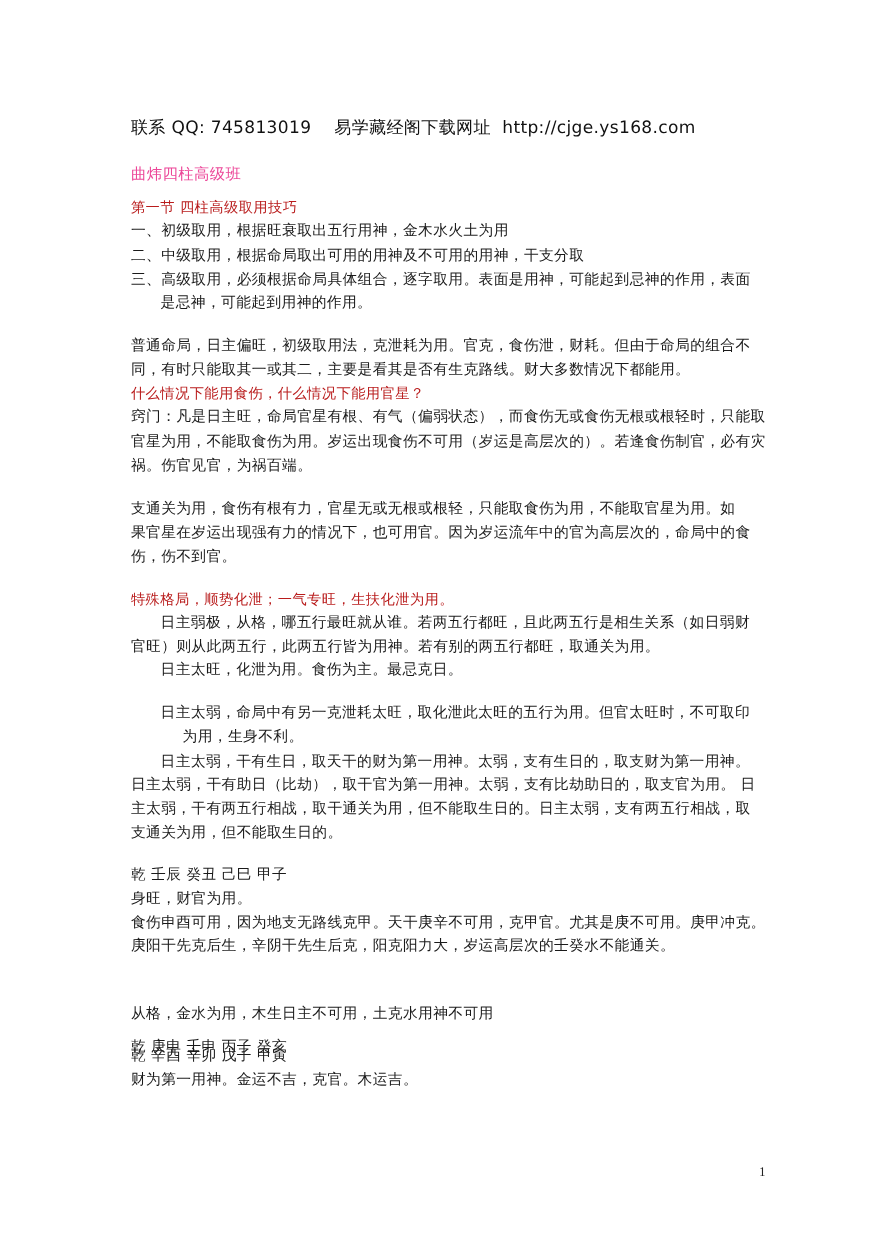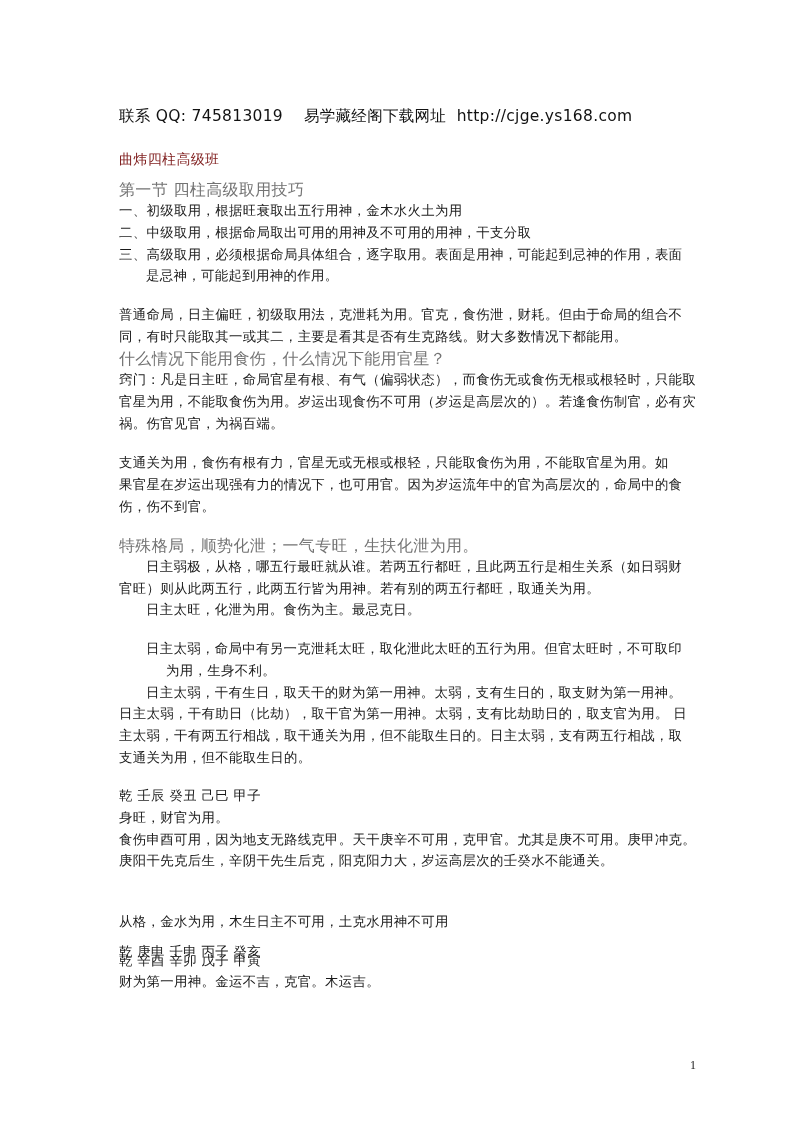--- a/index.html
+++ b/index.html
@@ -31,26 +31,26 @@
     }
     .contact {
       font-family: "DejaVu Sans", "Liberation Sans", sans-serif;
       font-size: 15.5px;
       letter-spacing: 0.3px;
       color: #111;
     }
     .title {
       font-family: "DejaVu Sans", "Liberation Sans", sans-serif;
       font-size: 14px;
-      color: #7f1d1d;
+      color: #ec4899;
     }
     .section-head {
       font-family: "DejaVu Sans", "Liberation Sans", sans-serif;
-      font-size: 16px;
-      color: #737373;
+      font-size: 13px;
+      color: #b91c1c;
     }
     .indent1 { left: 146px; }
     .page-number {
       position: absolute;
       left: 690px;
       top: 1058px;
       font-size: 12px;
       font-family: "Liberation Serif", serif;
       color: #222;
     }

